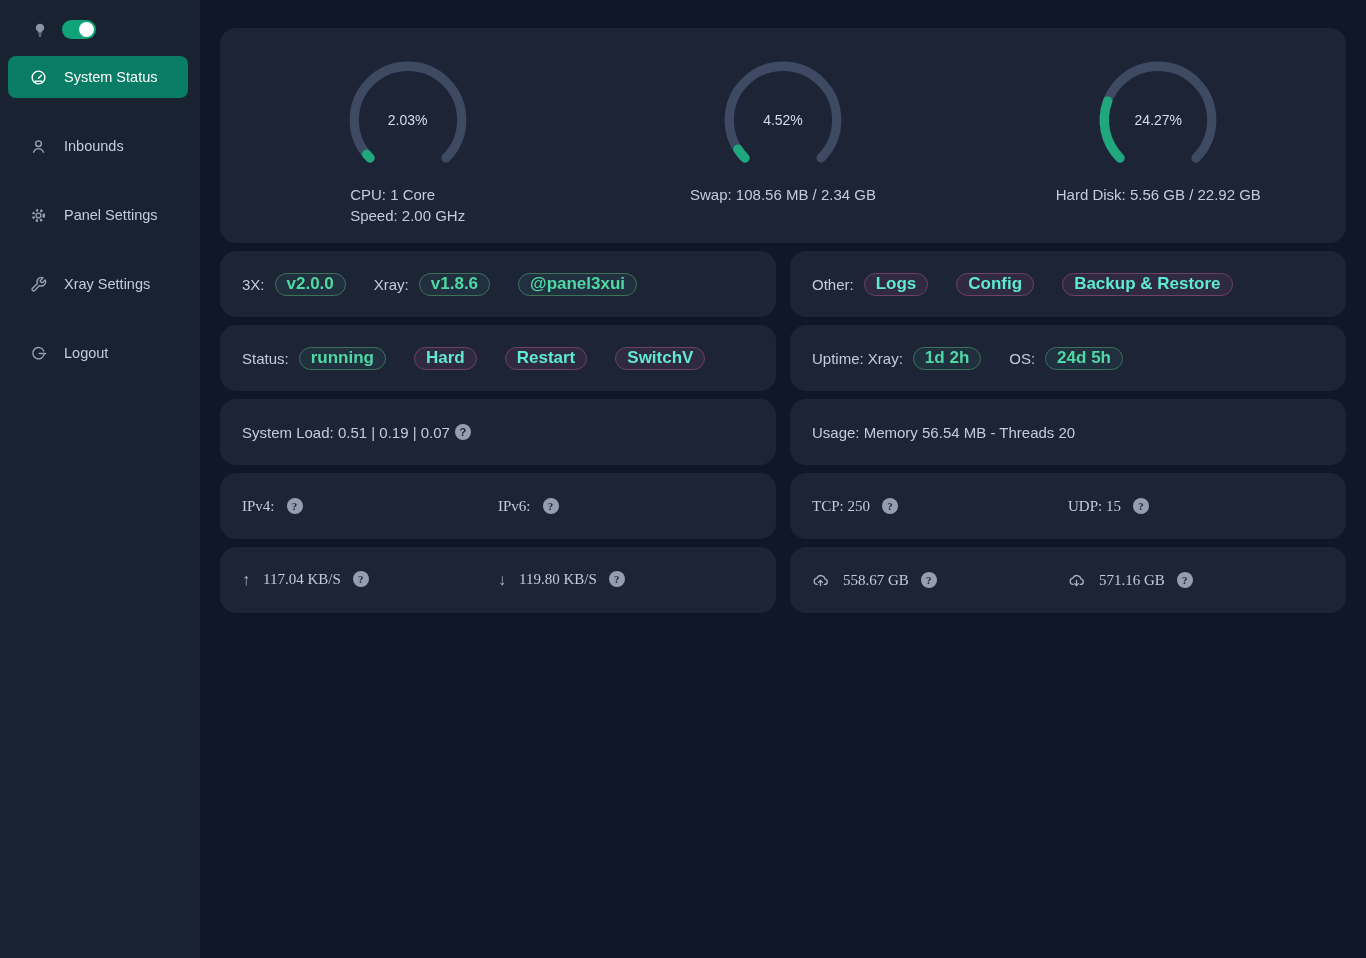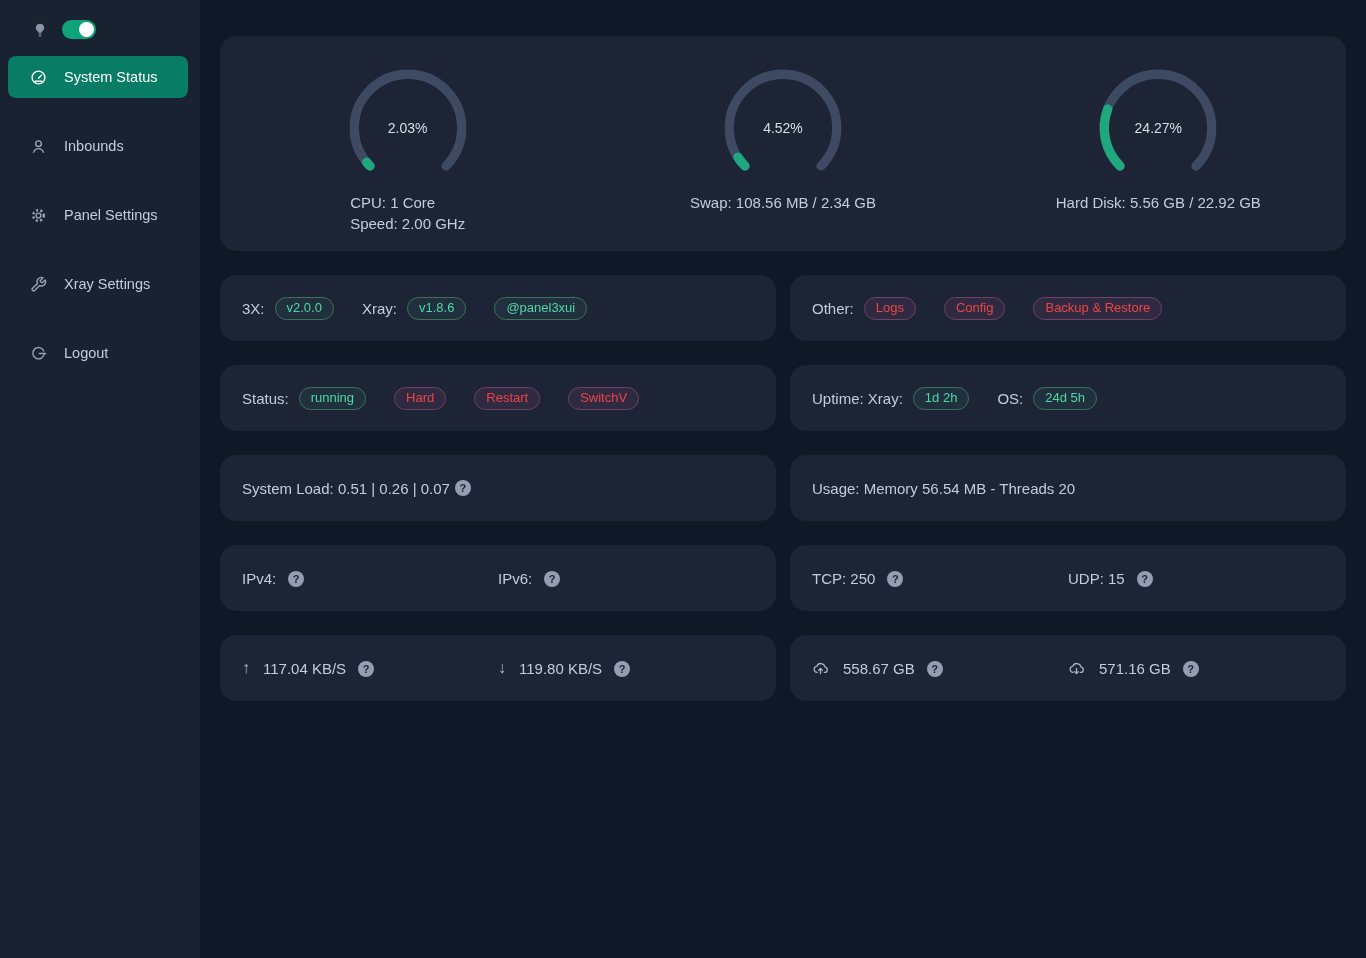--- a/index.html
+++ b/index.html
@@ -28,54 +28,54 @@
   }
   .side-item {
     display:flex; align-items:center; gap:17px;
     height:42px; margin:3px 12px 27px 8px; padding-left:22px;
     border-radius:8px; cursor:pointer; color:#c3ccda; font-size:14.5px;
   }
   .side-item .sicon { display:flex; color:#97a1b2; width:17px; justify-content:center; }
   .side-item.active { background:#087c64; color:#ffffff; }
   .side-item.active .sicon { color:#ffffff; }
   
-  .main { flex:1; padding:36px 20px 0 20px; }
+  .main { flex:1; padding:28px 20px 0 20px; }
   .card {
     background:#1c2436; border-radius:16px;
   }
   .gauges-card {
     height:215px; display:flex; align-items:flex-start; padding-top:30px;
   }
   .gauge-col { flex:1; display:flex; flex-direction:column; align-items:center; }
   .gauge-wrap { position:relative; width:124px; height:124px; }
   .gauge-svg { position:absolute; left:0; top:0; }
   .gauge-track { fill:none; stroke:#3d4a61; stroke-width:9; stroke-linecap:round; }
   .gauge-fill  { fill:none; stroke:#1fa77e; stroke-width:9; stroke-linecap:round; }
   .gauge-pct {
     position:absolute; left:0; top:0; width:124px; height:124px;
     display:flex; align-items:center; justify-content:center;
     font-size:14px; color:#d7dde6;
   }
   .gauge-label { margin-top:2px; text-align:left; line-height:21px; color:#c3ccda; }
-  .row { display:flex; gap:14px; margin-top:24px; }
+  .row { display:flex; gap:14px; margin-top:8px; }
   .row .card {
     flex:1; height:66px; display:flex; align-items:center; padding:0 22px;
   }
-  .half { width:50%; display:flex; align-items:flex-end; gap:7px; }
+  .half { width:50%; display:flex; align-items:flex-start; gap:7px;font-family:Liberation Serif, serif; }
   .lbl { color:#c3ccda; }
   .tagrow { display:flex; align-items:center; gap:10px; flex-wrap:nowrap; }
   .tag {
     display:inline-block; padding:1px 11px 2px 11px; border-radius:999px;
-    font-size:13px; line-height:18px; cursor:pointer; white-space:nowrap;
+    font-size:17px; line-height:18px; cursor:pointer; white-space:nowrap;font-weight:bold;
   }
   .tag-green {
     color:#4fd8a4; border:1px solid #3c7258; background:rgba(80,216,164,0.07);
   }
   .tag-pink {
-    color:#ef4444; border:1px solid #6d4263; background:rgba(186,92,158,0.12);
+    color:#5eead4; border:1px solid #6d4263; background:rgba(186,92,158,0.12);
   }
   .qmark {
     display:inline-flex; width:16px; height:16px; border-radius:50%;
     background:#949eb0; color:#1b2334; font-size:11px; font-weight:bold;
     align-items:center; justify-content:center; margin-left:5px; cursor:pointer;
     flex:0 0 16px;
   }
   .arrow { color:#a9b3c3; font-size:16px; margin-right:6px; }
   .cloudicon { color:#a9b3c3; display:flex; margin-right:7px; }
   .gap8 { width:8px; }
@@ -229,21 +229,21 @@
       <span class="lbl">Uptime: Xray:</span>
       <span class="tag tag-green">1d 2h</span>
       <span class="gap8"></span>
       <span class="lbl">OS:</span>
       <span class="tag tag-green">24d 5h</span>
     </div>
   </div>
 
   <div class="row">
     <div class="card">
-      <span class="lbl">System Load: 0.51 | 0.26 | 0.07</span>
+      <span class="lbl">System Load: 0.51 | 0.19 | 0.07</span>
       <span class="qmark">?</span>
     </div>
     <div class="card">
       <span class="lbl">Usage: Memory 56.54 MB - Threads 20</span>
     </div>
   </div>
 
   <div class="row">
     <div class="card">
       <div class="half">

